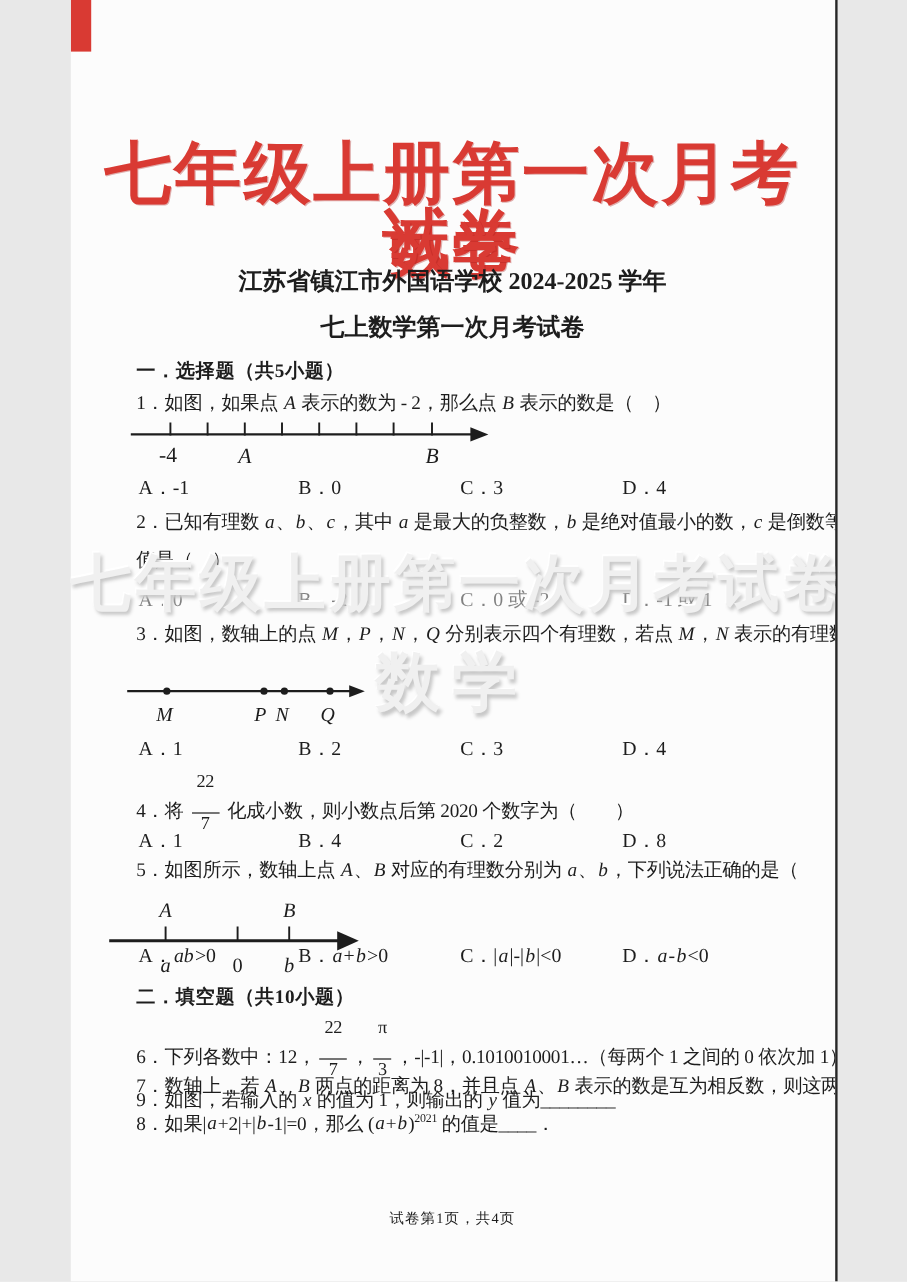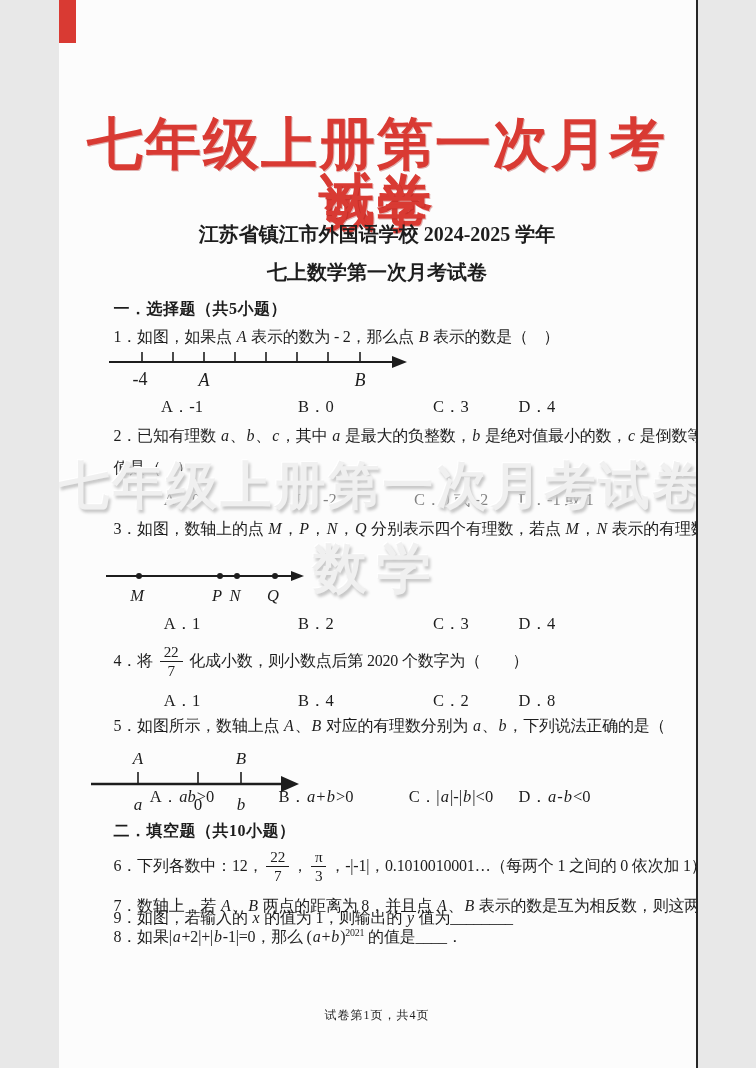--- a/index.html
+++ b/index.html
@@ -13,29 +13,29 @@
   .center{left:0;right:0;text-align:center;}
   .title{font-family:"Liberation Sans","DejaVu Sans",sans-serif;font-weight:900;
          color:var(--accent,#d93a33);letter-spacing:2px;line-height:1;
          text-shadow:1px 1px 0 rgba(170,30,25,.35);}
   .title1{top:78px;font-size:56px;}
   .title2{top:150px;font-size:50px;}
   .sub{font-weight:bold;font-size:20px;}
   .heading{left:55px;font-size:16px;font-weight:bold;letter-spacing:.5px;}
   .qtext{left:55px;right:26px;font-size:16px;line-height:1.3;letter-spacing:-0.2px;white-space:nowrap;}
   .optrow{left:57px;right:26px;display:flex;font-size:16.5px;white-space:nowrap;}
-  .optrow .opt{flex:0 0 auto;text-align:center;}
+  .optrow .opt{flex:0 0 auto;}
   .optrow .opt:nth-child(1){width:133px;}
   .optrow .opt:nth-child(2){width:135px;}
   .optrow .opt:nth-child(3){width:135px;}
   .faded{opacity:.55;}
   i{font-style:italic;padding:0 1px;}
   sup{font-size:.62em;}
   .frac{display:inline-block;text-align:center;vertical-align:-0.68em;line-height:1.05;margin:0 3px;font-size:.95em;}
-  .frac .fn{display:block;padding:0 4px 1px;border-bottom:1.4px solid #1d1d1d;}
+  .frac .fn{display:block;padding:0 4px 17px;border-bottom:1.4px solid #1d1d1d;}
   .frac .fd{display:block;padding-top:1px;}
   .wm{left:0;right:0;text-align:center;z-index:6;pointer-events:none;white-space:nowrap;
       font-family:"Liberation Sans","DejaVu Sans",sans-serif;font-weight:700;
       color:#f0f0f0;text-shadow:2px 3px 3px #c7c7c7,-1px -1px 0 #ffffff;}
   .wm1{top:452px;font-size:51px;letter-spacing:3px;}
   .wm2{top:533px;font-size:54px;letter-spacing:10px;}
   .corner-mark{left:0;top:0;width:17px;height:43px;background:var(--accent,#d93a33);}
   .footer{top:1007px;font-size:12px;letter-spacing:1px;}
   svg text{font-family:"Liberation Serif","DejaVu Serif",serif;fill:#1d1d1d;}
   svg .it{font-style:italic;}

